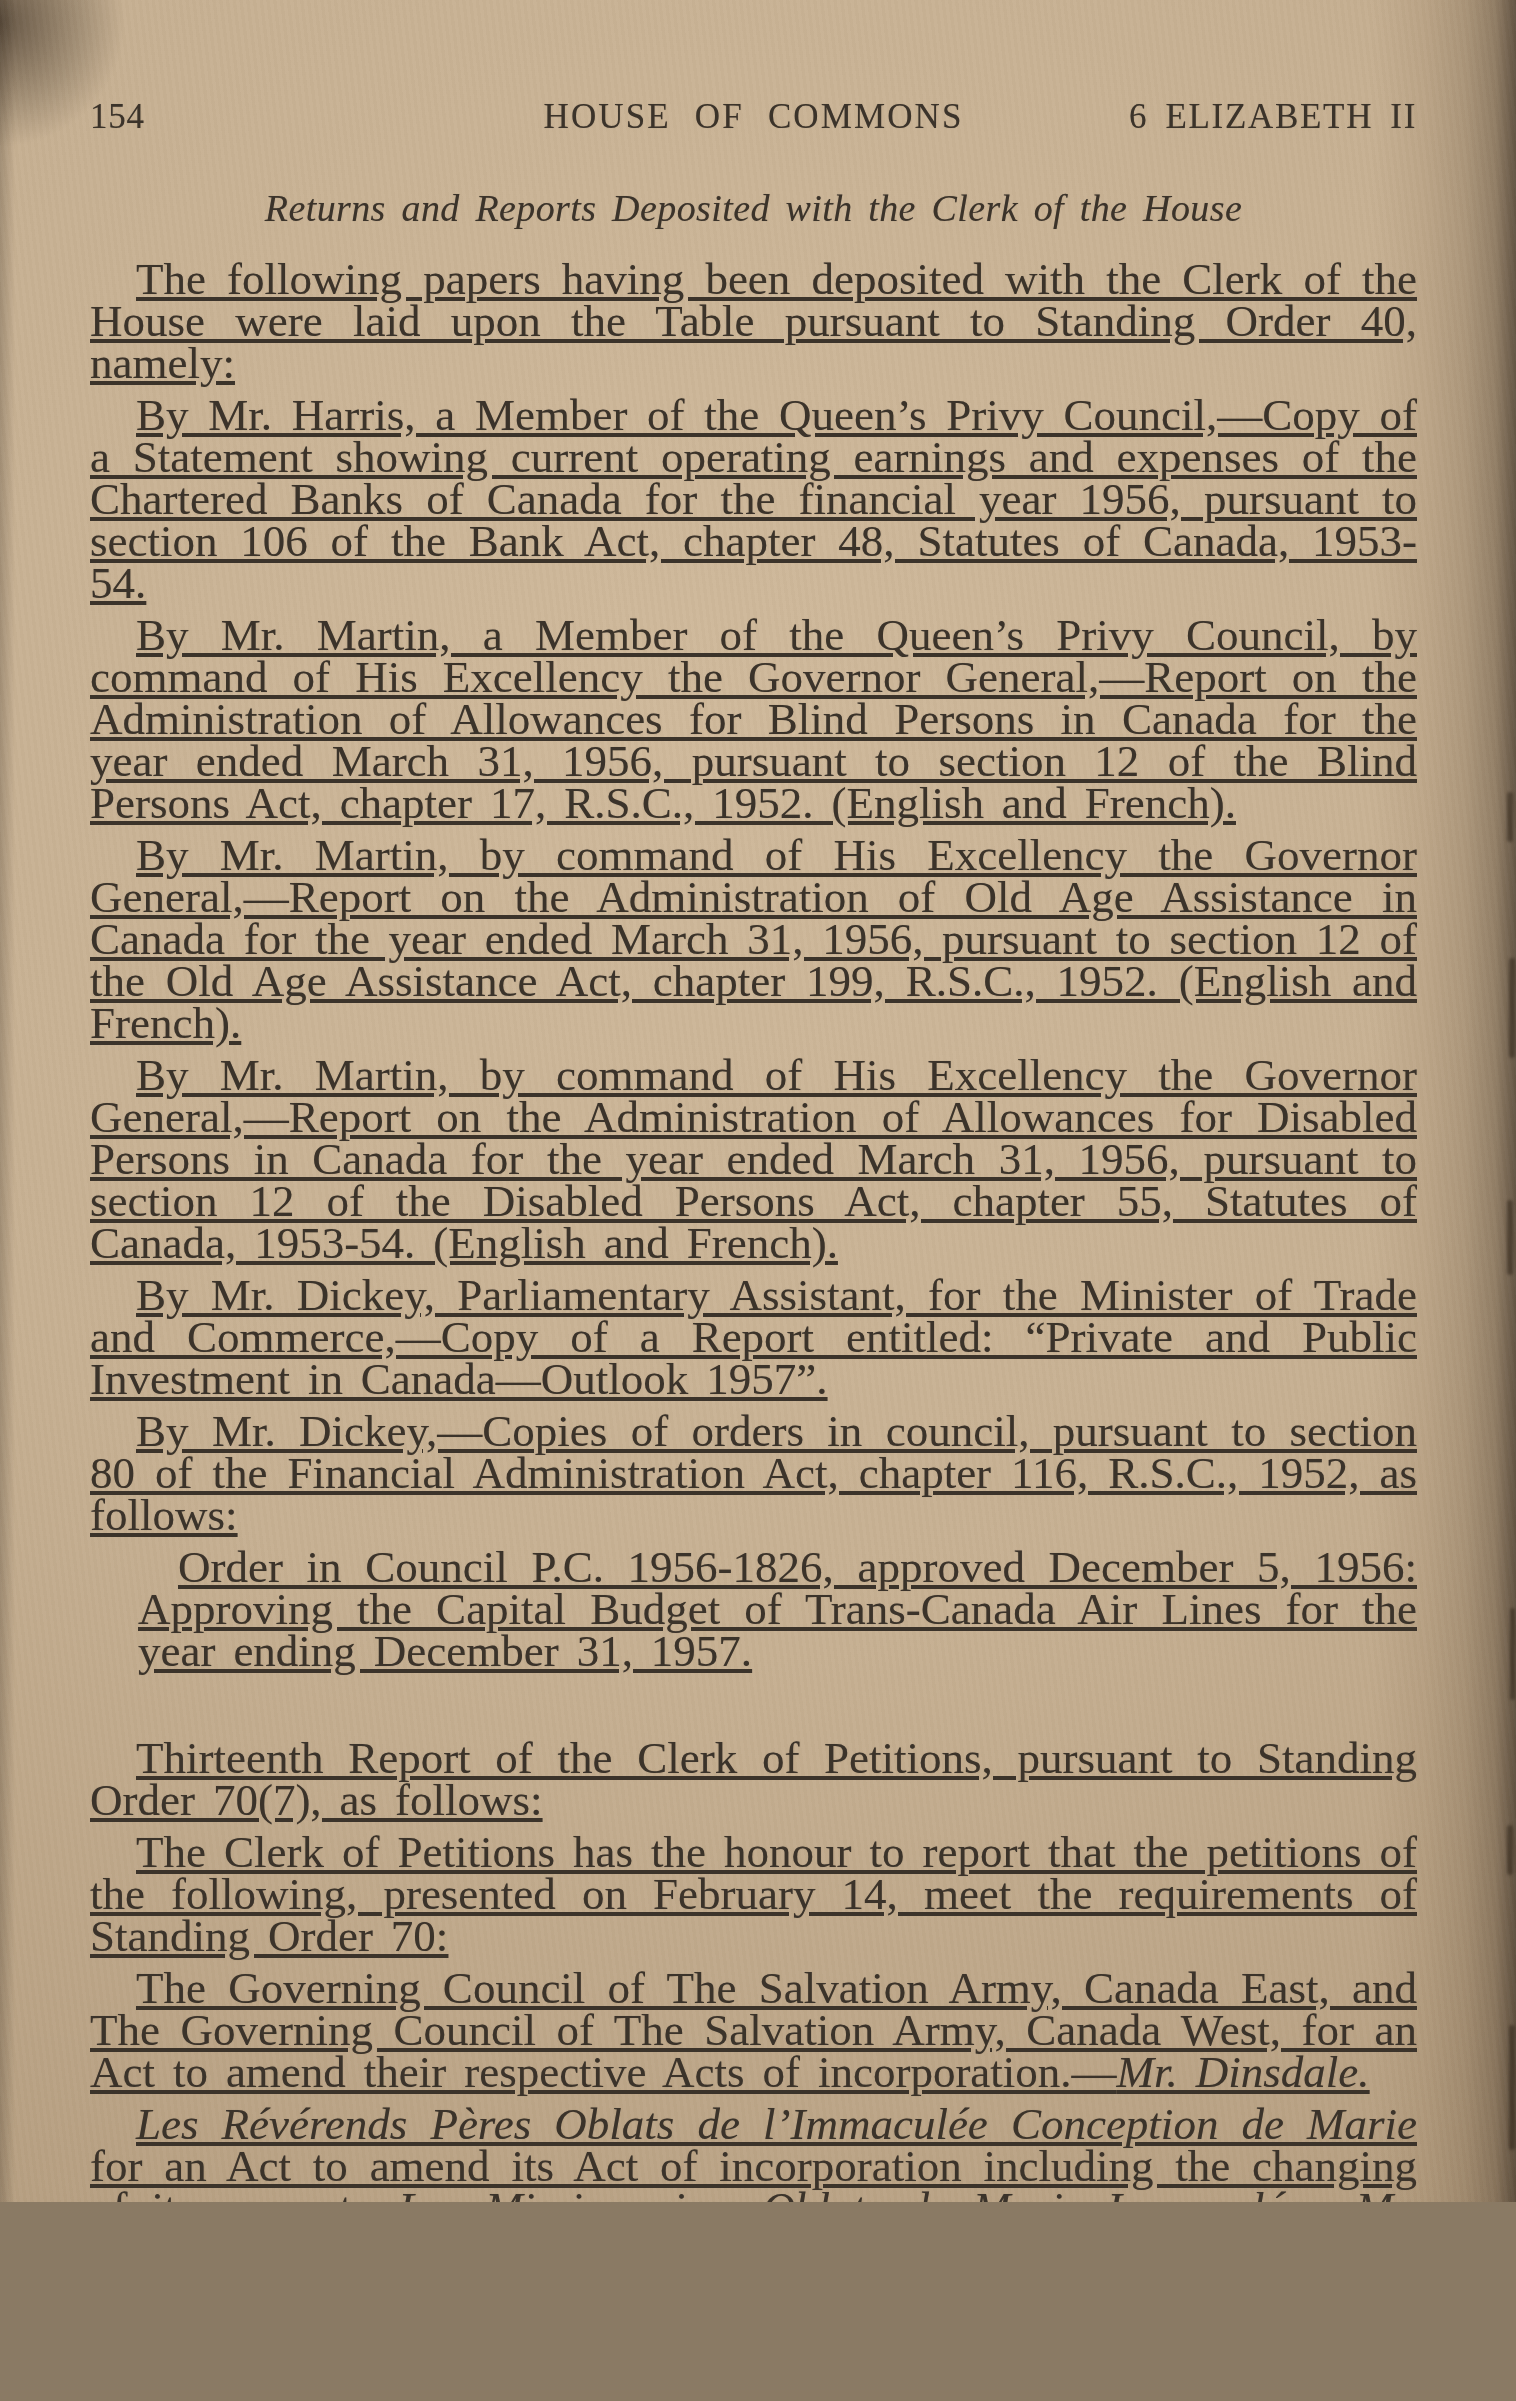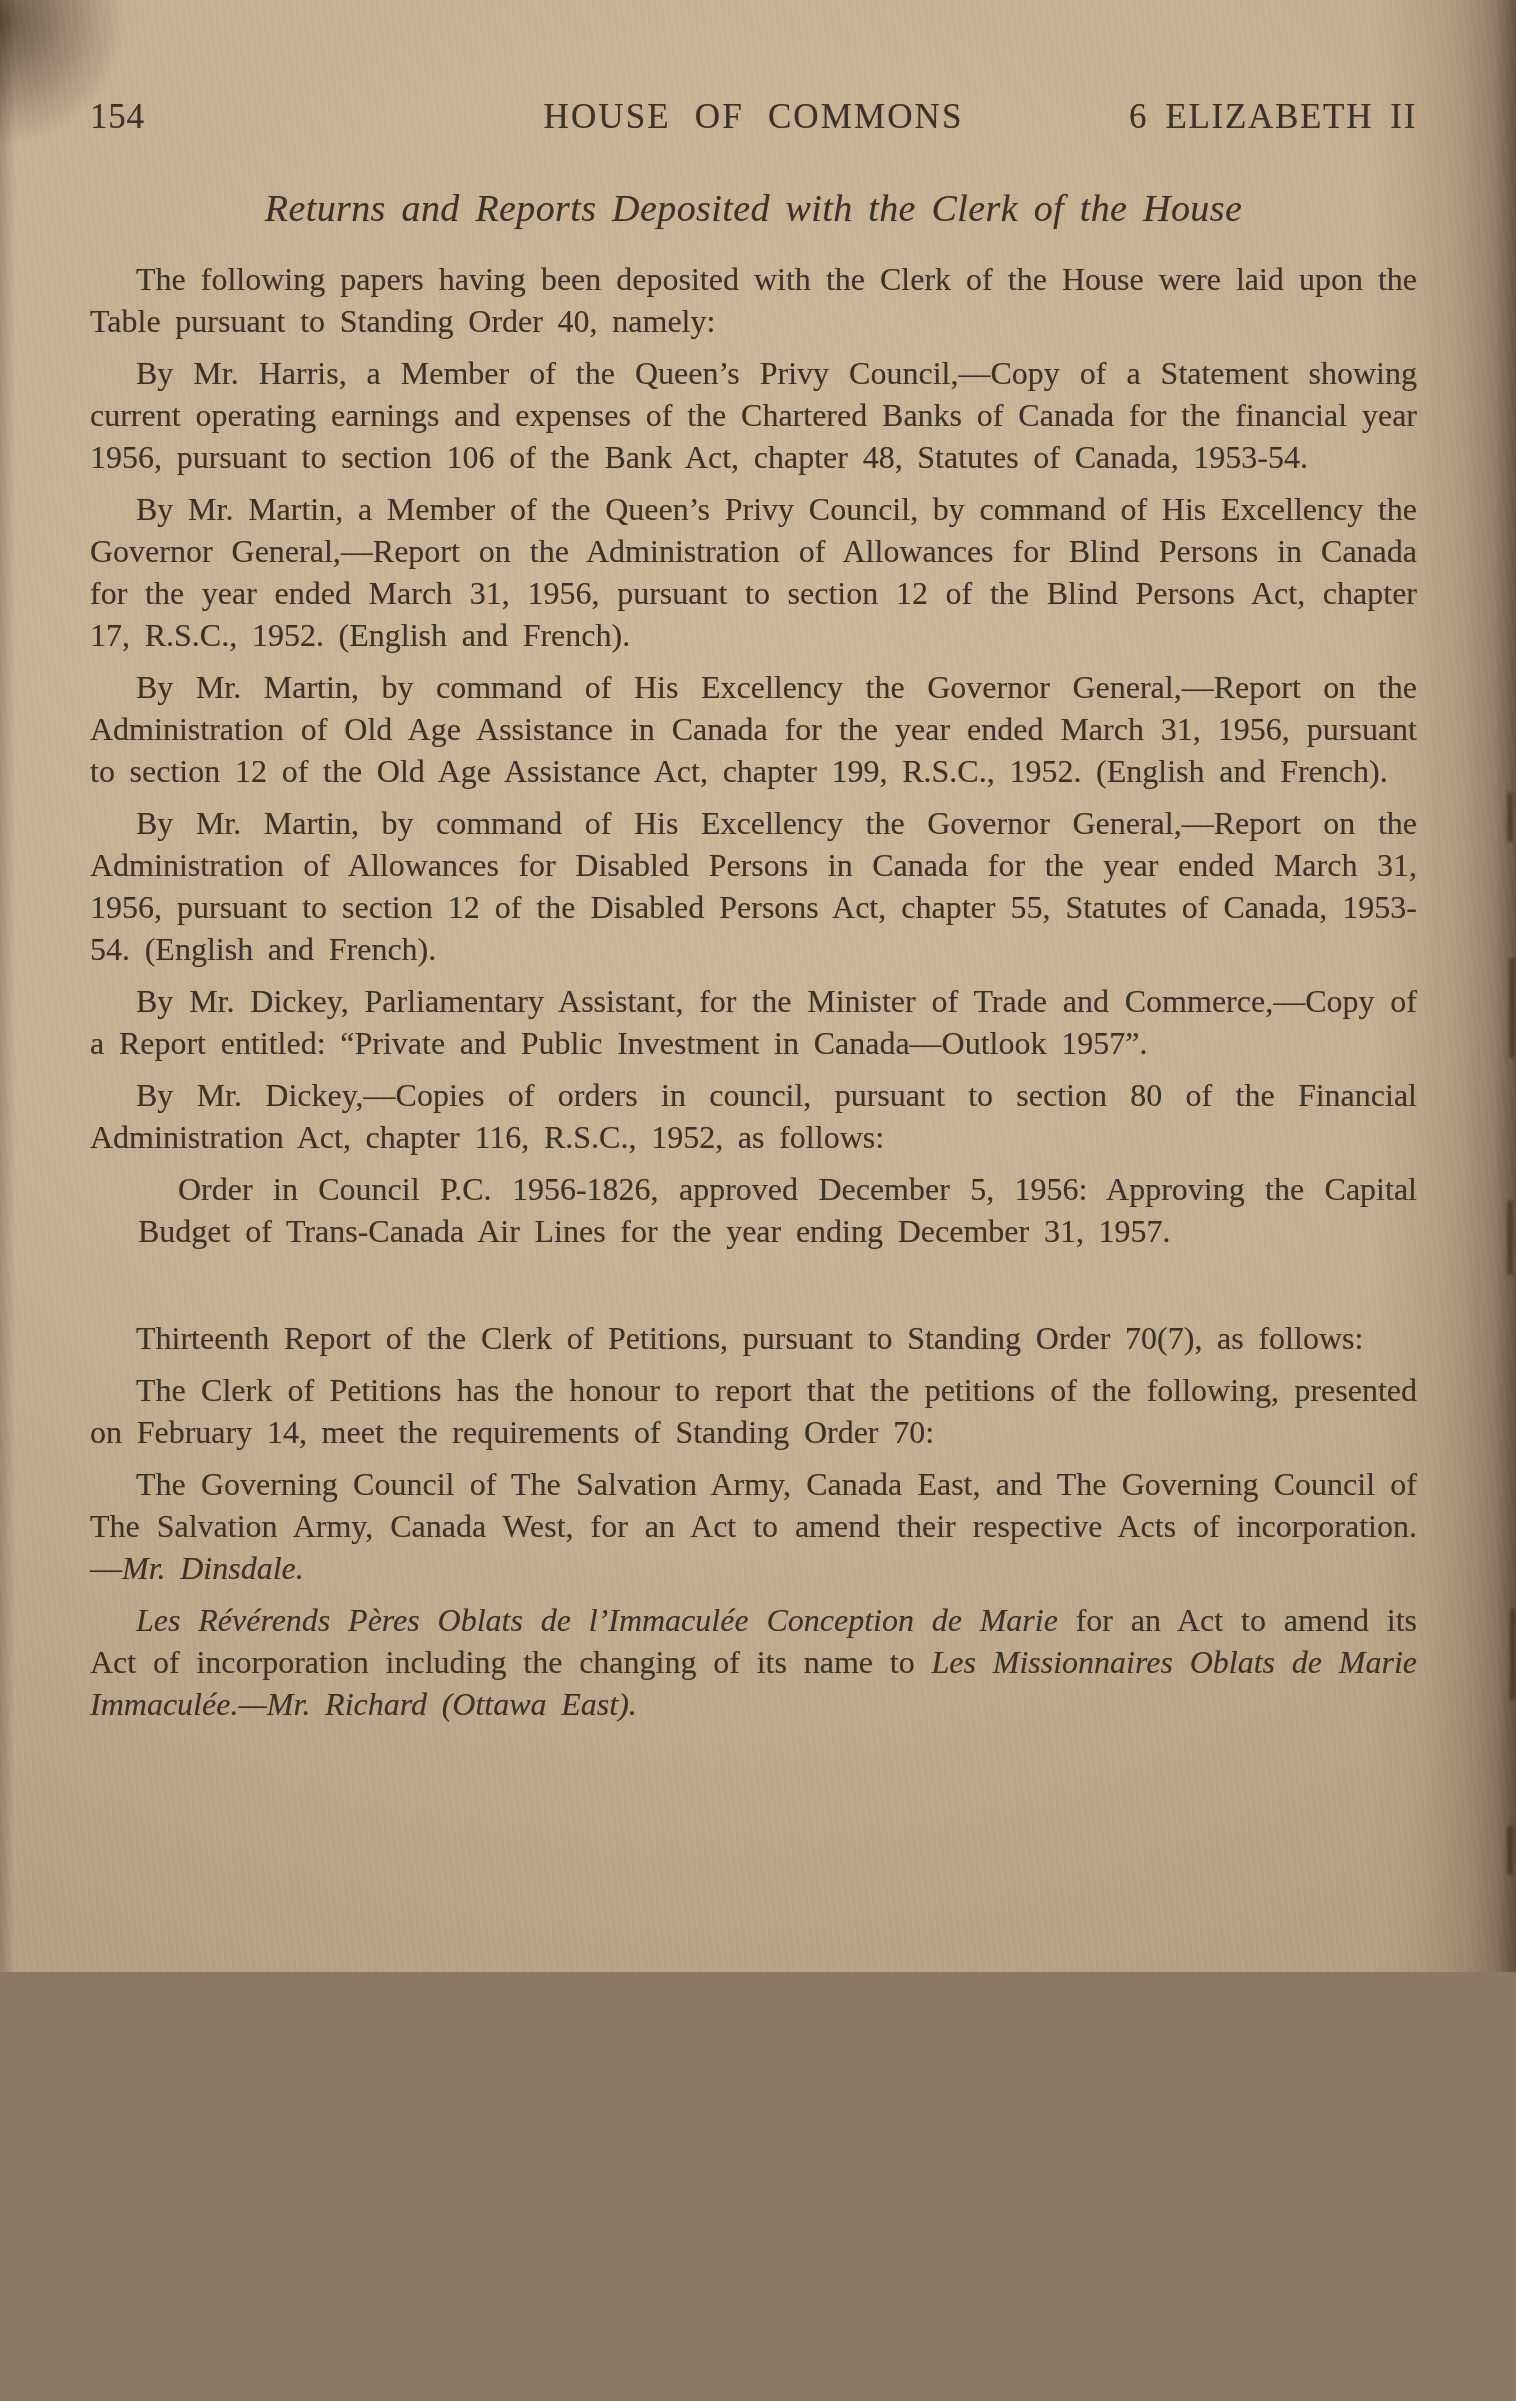--- a/index.html
+++ b/index.html
@@ -4,21 +4,21 @@
 <style>
   * { margin: 0; padding: 0; box-sizing: border-box; }
   html, body { width: 1517px; }
   body {
     font-family: "Liberation Serif", "DejaVu Serif", serif;
     background: #8a7a64;
   }
   .page {
     position: relative;
     width: 1517px;
-    height: 1972px;
+    height: 2202px;
     overflow: hidden;
     color: #3b332a;
     background-color: #c2ab8d;
     background-image:
       repeating-linear-gradient(83deg, rgba(255,255,255,0.015) 0 3.3px, rgba(60,40,20,0.015) 3.3px 6.7px),
       radial-gradient(circle at 0% 1%, rgba(22,13,6,0.55) 0px, rgba(22,13,6,0) 125px),
       linear-gradient(90deg, rgba(30,20,12,0.22) 0px, rgba(30,20,12,0) 15px),
       linear-gradient(270deg, rgba(26,17,10,0.58) 0px, rgba(47,33,20,0.34) 21.7px, rgba(80,60,40,0.22) 52px, rgba(120,95,68,0.13) 93px, rgba(0,0,0,0) 146px),
       radial-gradient(ellipse 120% 90% at 46% 32%, #cfb99b 0%, #c6b092 48%, #b59e80 88%, #a78f71 100%);
     text-shadow: 0 0 0.8px rgba(59,51,41,0.38);
@@ -44,24 +44,25 @@
     margin-top: 50px;
     text-align: center;
     font-style: italic;
     font-weight: normal;
     font-size: 38px;
     line-height: 43px;
     letter-spacing: 0.4px;
     word-spacing: 5.8px;
   }
   .para {
-    font-size: 32px;
+    font-size: 45px;
     line-height: 42px;
     text-align: justify;
     word-spacing: 6.7px;
+    text-decoration: underline;
   }
   .para.body { text-indent: 46px; margin-top: 10px; }
   .para.body.first { margin-top: 28px; }
   .para.order { margin-left: 48px; text-indent: 40px; margin-top: 10px; }
   .para.gap-before { margin-top: 65px; }
   .it { font-style: italic; }
   .artifact {
     position: absolute;
     right: 4.2px;
     width: 5.8px;

